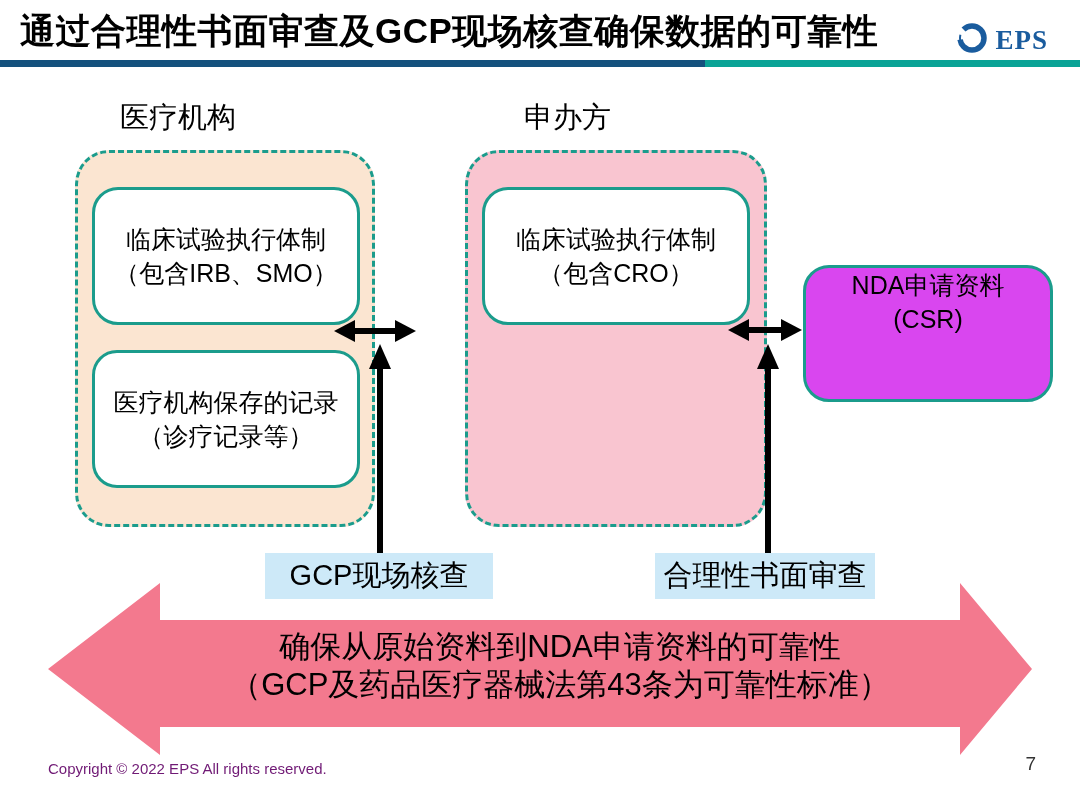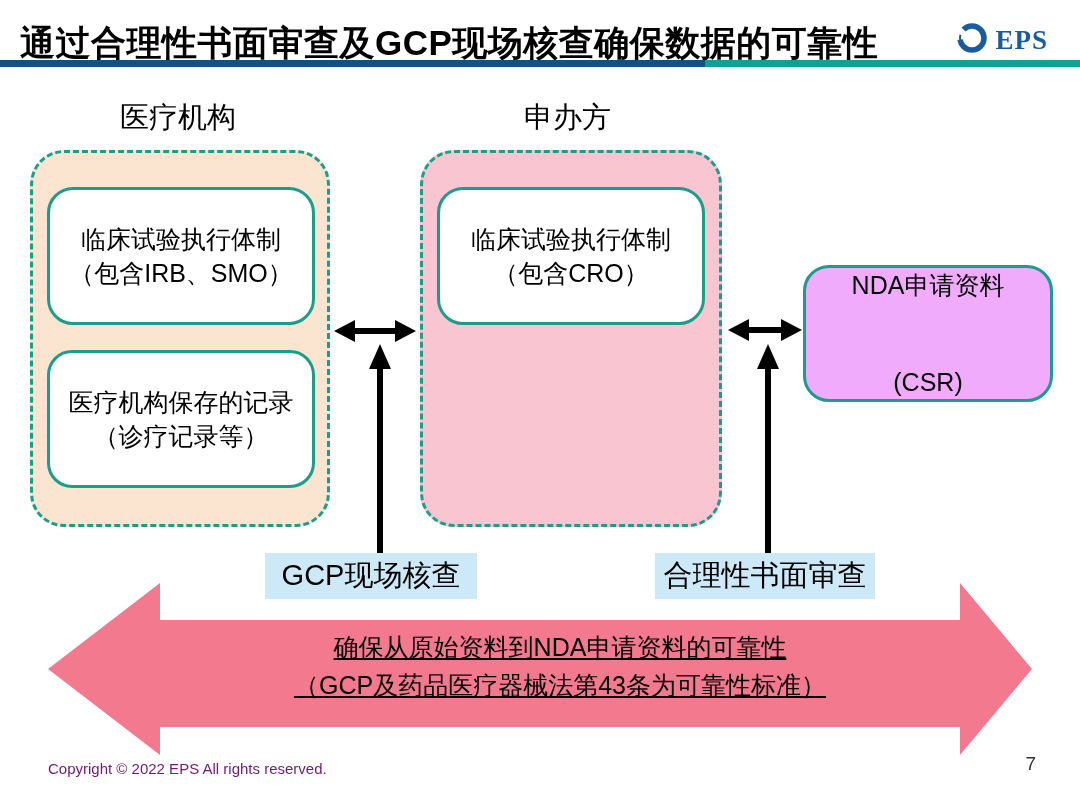--- a/index.html
+++ b/index.html
@@ -11,21 +11,21 @@
     background: #ffffff;
     font-family: "Liberation Sans", sans-serif;
     overflow: hidden;
     color: #000;
   }
 
   
   .title {
     position: absolute;
     left: 20px;
-    top: 20px;
+    top: 8px;
     font-size: 35px;
     font-weight: 900;
     letter-spacing: 0.5px;
     white-space: nowrap;
   }
   .logo {
     position: absolute;
     right: 32px;
     top: 20px;
     display: flex;
@@ -48,20 +48,21 @@
   .group-label.medical { left: 120px; }
   .group-label.sponsor { left: 524px; }
 
   
   .group {
     position: absolute;
     top: 150px;
     height: 377px;
     border: 3px dashed var(--teal-border, #1B9C8C);
     border-radius: 34px;
+    margin-left: 45px;
   }
   .group.medical { left: 30px;  width: 300px; background: var(--medical-fill, #FBE5D1); }
   .group.sponsor { left: 420px; width: 302px; background: var(--sponsor-fill, #F9C5D0); }
 
   .inner-box {
     position: absolute;
     left: 14px;
     width: 268px;
     height: 138px;
     background: #fff;
@@ -77,26 +78,26 @@
   }
   .inner-box.first  { top: 34px; }
   .inner-box.second { top: 197px; border-radius: 25px; }
 
   .nda-box {
     position: absolute;
     left: 803px;
     top: 265px;
     width: 250px;
     height: 137px;
-    background: #f0abfc;
+    background: #d946ef;
     border: 3px solid var(--teal-border, #1B8F80);
     border-radius: 26px;
     display: flex;
     flex-direction: column;
-    justify-content: space-between;
+    justify-content: flex-start;
     align-items: center;
     text-align: center;
     font-size: 25px;
     line-height: 34px;
   }
 
   
   .arrows {
     position: absolute;
     left: 0; top: 0;
@@ -113,33 +114,32 @@
     top: 553px;
     height: 46px;
     background: var(--inspection-label-bg, #CDE9F8);
     font-size: 29px;
     display: flex;
     align-items: center;
     justify-content: center;
     padding: 0 12px;
     white-space: nowrap;
   }
-  .inspection-label.gcp    { left: 265px; width: 212px; }
+  .inspection-label.gcp    { left: 265px; width: 228px; }
   .inspection-label.review { left: 655px; width: 220px; text-align: right; }
 
   
   .banner-text {
     position: absolute;
     left: 160px;
     top: 628px;
     width: 800px;
     text-align: center;
-    font-size: 25px;
+    font-size: 31px;
     line-height: 38px;
-    text-decoration: underline;
   }
   .banner-text span { display: block; }
 
   
   .footer-copyright {
     position: absolute;
     left: 48px;
     top: 760px;
     font-size: 15px;
     color: #701a75;

